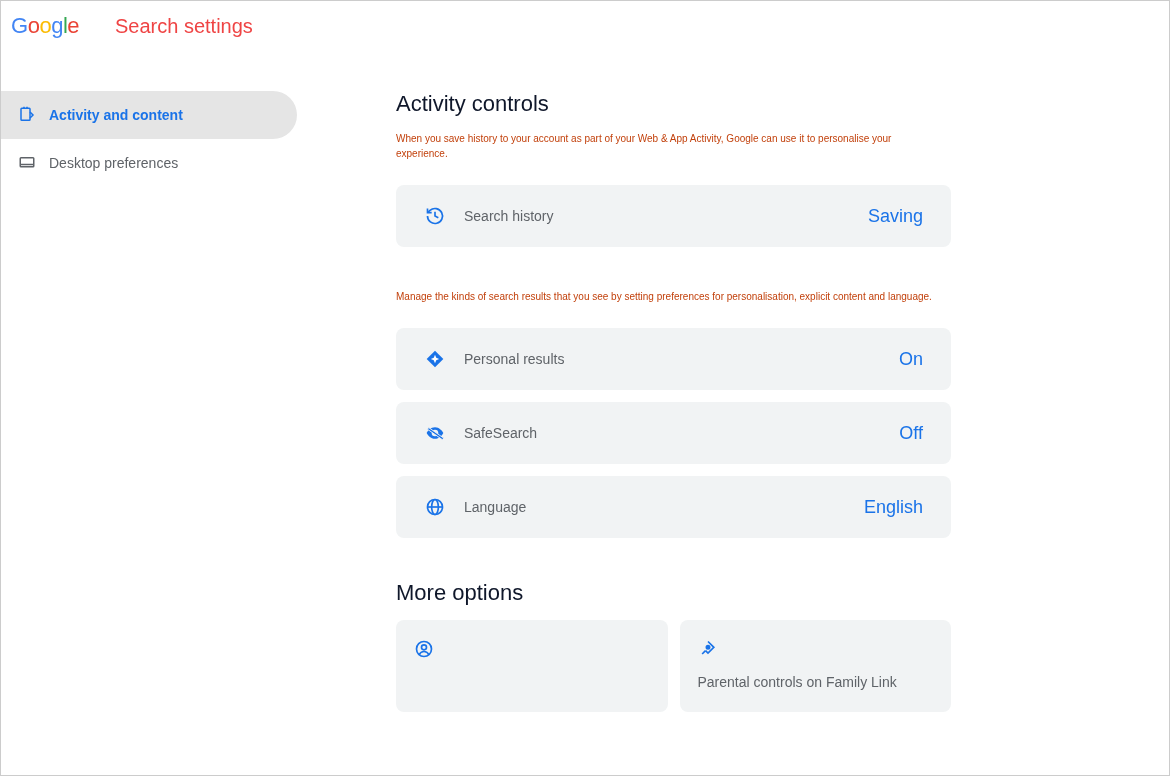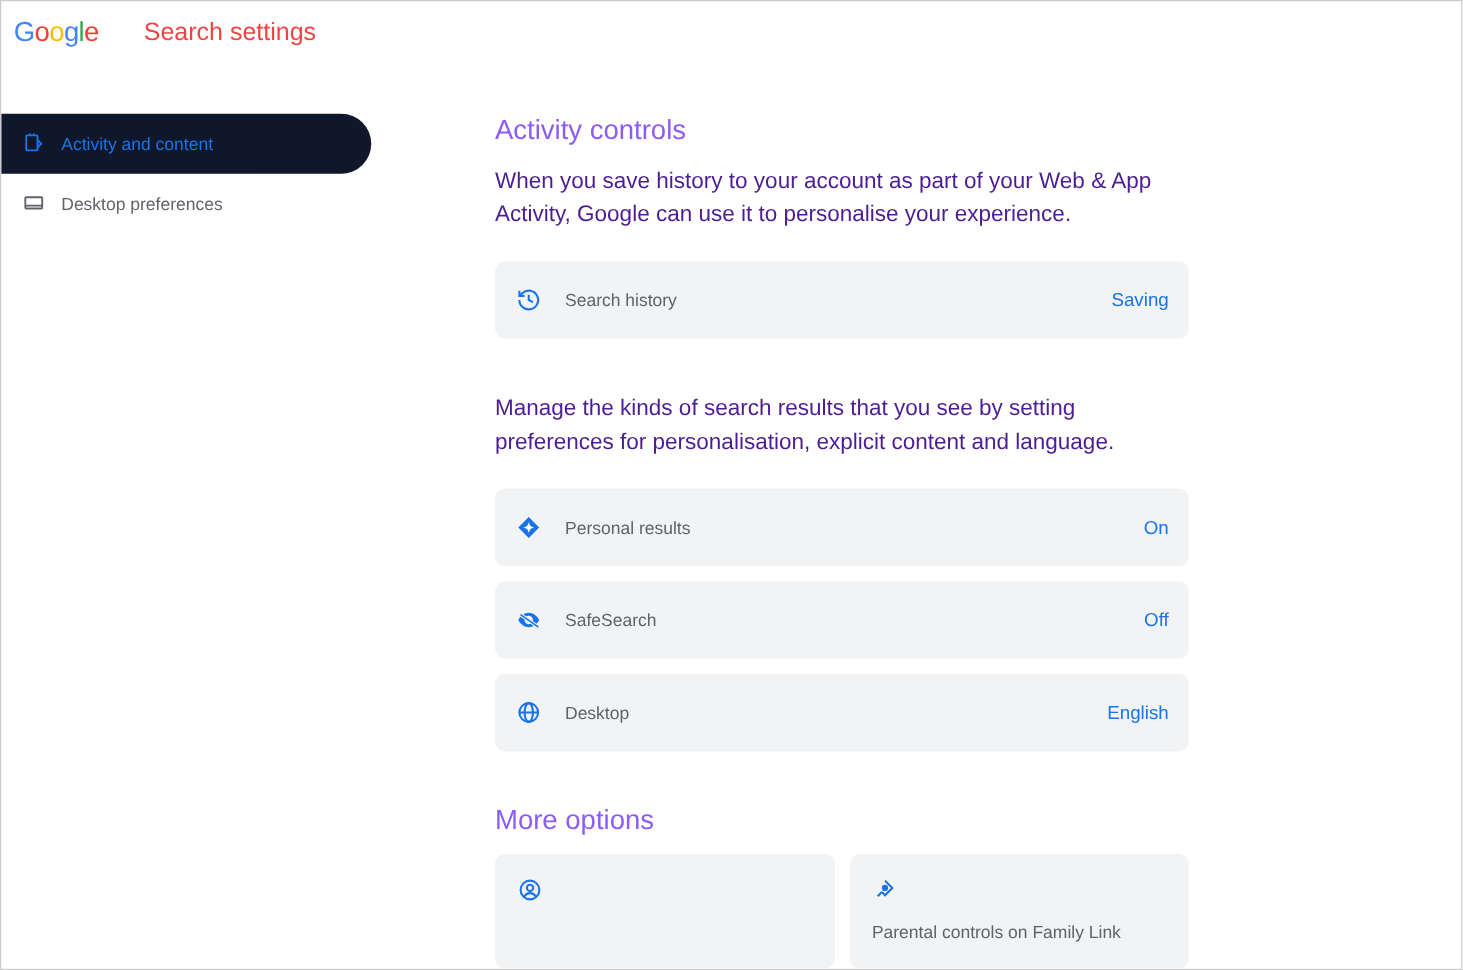--- a/index.html
+++ b/index.html
@@ -49,53 +49,54 @@
       align-items: center;
       height: 48px;
       padding-left: 16px;
       font-size: 14px;
       color: #5f6368;
       border-radius: 0 24px 24px 0;
       cursor: pointer;
       margin-right: 4px;
     }
     .sidebar-item.active {
-      background: #0f172a;
-      color: #1a73e8;
+      background: #e5e5e5;
+      color: #1a73e8;
+      font-weight: bold;
     }
     .sidebar-item .nav-icon {
       width: 20px;
       height: 20px;
       margin-right: 12px;
       display: flex;
       align-items: center;
       justify-content: center;
     }
     .main {
       flex: 1;
       padding: 40px 0 0 95px;
       max-width: 650px;
     }
     .section-title {
       font-size: 22px;
       font-weight: 400;
-      color: #8b5cf6;
+      color: #0f172a;
       margin-bottom: 14px;
     }
     .section-desc {
-      font-size: 18px;
-      color: #4c1d95;
+      font-size: 10px;
+      color: #c2410c;
       line-height: 1.5;
       margin-bottom: 24px;
       max-width: 540px;
     }
     .card {
       background: #f1f3f4;
       border-radius: 8px;
-      padding: 20px 16px;
+      padding: 20px 28px;
       display: flex;
       align-items: center;
       margin-bottom: 12px;
       cursor: pointer;
     }
     .card .card-icon {
       width: 22px;
       height: 22px;
       margin-right: 18px;
       color: #1a73e8;
@@ -103,21 +104,21 @@
       align-items: center;
       justify-content: center;
       flex-shrink: 0;
     }
     .card-label {
       font-size: 14px;
       color: #5f6368;
       flex: 1;
     }
     .card-value {
-      font-size: 15px;
+      font-size: 18px;
       color: #1a73e8;
     }
     .section-spacer {
       height: 30px;
     }
     .grid-2 {
       display: grid;
       grid-template-columns: 1fr 1fr;
       gap: 12px;
     }
@@ -218,21 +219,21 @@
     </div>
 
     <div class="card">
       <span class="card-icon">
         <svg width="20" height="20" viewBox="0 0 24 24" fill="none" stroke="#1a73e8" stroke-width="2">
           <circle cx="12" cy="12" r="9"></circle>
           <ellipse cx="12" cy="12" rx="4" ry="9"></ellipse>
           <line x1="3" y1="12" x2="21" y2="12"></line>
         </svg>
       </span>
-      <span class="card-label">Desktop</span>
+      <span class="card-label">Language</span>
       <span class="card-value">English</span>
     </div>
 
     <div class="section-spacer"></div>
 
     <h2 class="section-title">More options</h2>
 
     <div class="grid-2">
       <div class="tile">
         <div class="tile-icon">

